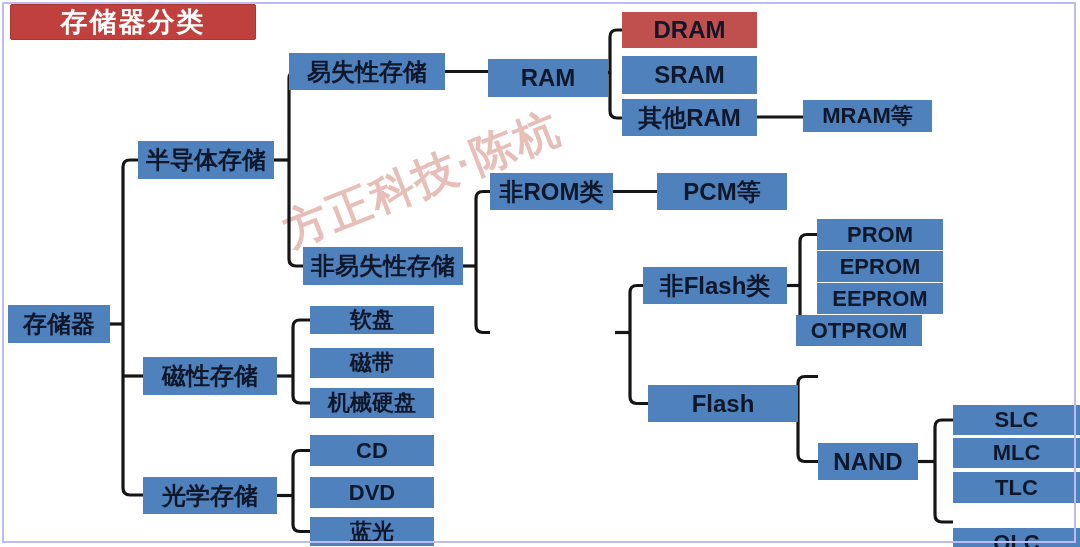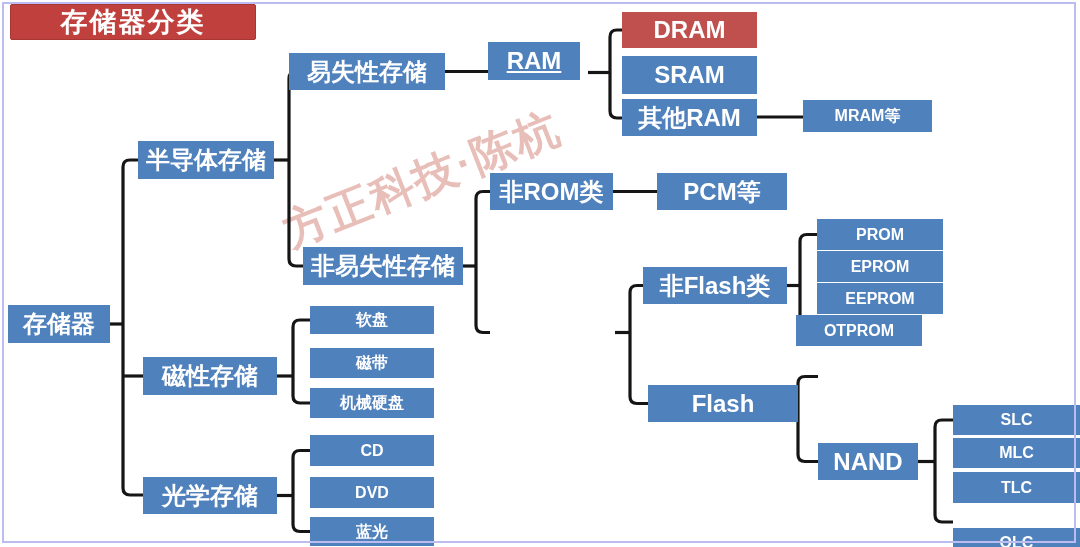--- a/index.html
+++ b/index.html
@@ -19,31 +19,31 @@
   }
   .watermark{
     position:absolute;left:286px;top:204px;z-index:1;
     font-size:44px;font-weight:bold;color:#e0a69f;opacity:.72;
     letter-spacing:2px;white-space:nowrap;
     transform:rotate(-21.5deg);transform-origin:left center;
   }
   svg.connectors{position:absolute;left:0;top:0;z-index:2;}
   .connectors path{fill:none;stroke:#151515;stroke-width:3.2;stroke-linejoin:round;}
   .node{
-    position:absolute;z-index:3;background:#4f81bd;color:#ffffff;
+    position:absolute;z-index:3;background:#4f81bd;color:#0f172a;
     font-weight:bold;font-size:24px;line-height:1;white-space:nowrap;
     display:flex;align-items:center;justify-content:center;
   }
   .node.red{background:#c0504d;}
-  .node.sm{font-size:16px;}
+  .node.sm{font-size:22px;}
   
   .n-root     {left:8px;   top:305px; width:102px; height:38px;}
   .n-semi     {left:138px; top:141px; width:136px; height:38px;}
   .n-volatile {left:289px; top:53px;  width:156px; height:37px;}
-  .n-ram      {left:488px; top:42px;  width:92px; height:38px;text-decoration:underline;}
+  .n-ram      {left:488px; top:59px;  width:120px; height:38px;}
   .n-dram     {left:622px; top:12px;  width:135px; height:36px;}
   .n-sram     {left:622px; top:56px;  width:135px; height:38px;}
   .n-otherram {left:622px; top:99px;  width:135px; height:37px;}
   .n-mram     {left:803px; top:100px; width:129px; height:32px;}
   .n-nonvol   {left:303px; top:247px; width:160px; height:38px;}
   .n-nonrom   {left:490px; top:173px; width:123px; height:37px;}
   .n-pcm      {left:657px; top:173px; width:130px; height:37px;}
   .n-rom      {left:490px; top:313px; width:125px; height:39px;}
   .n-nonflash {left:643px; top:267px; width:144px; height:37px;}
   .n-prom     {left:817px; top:219px; width:126px; height:31px;}

